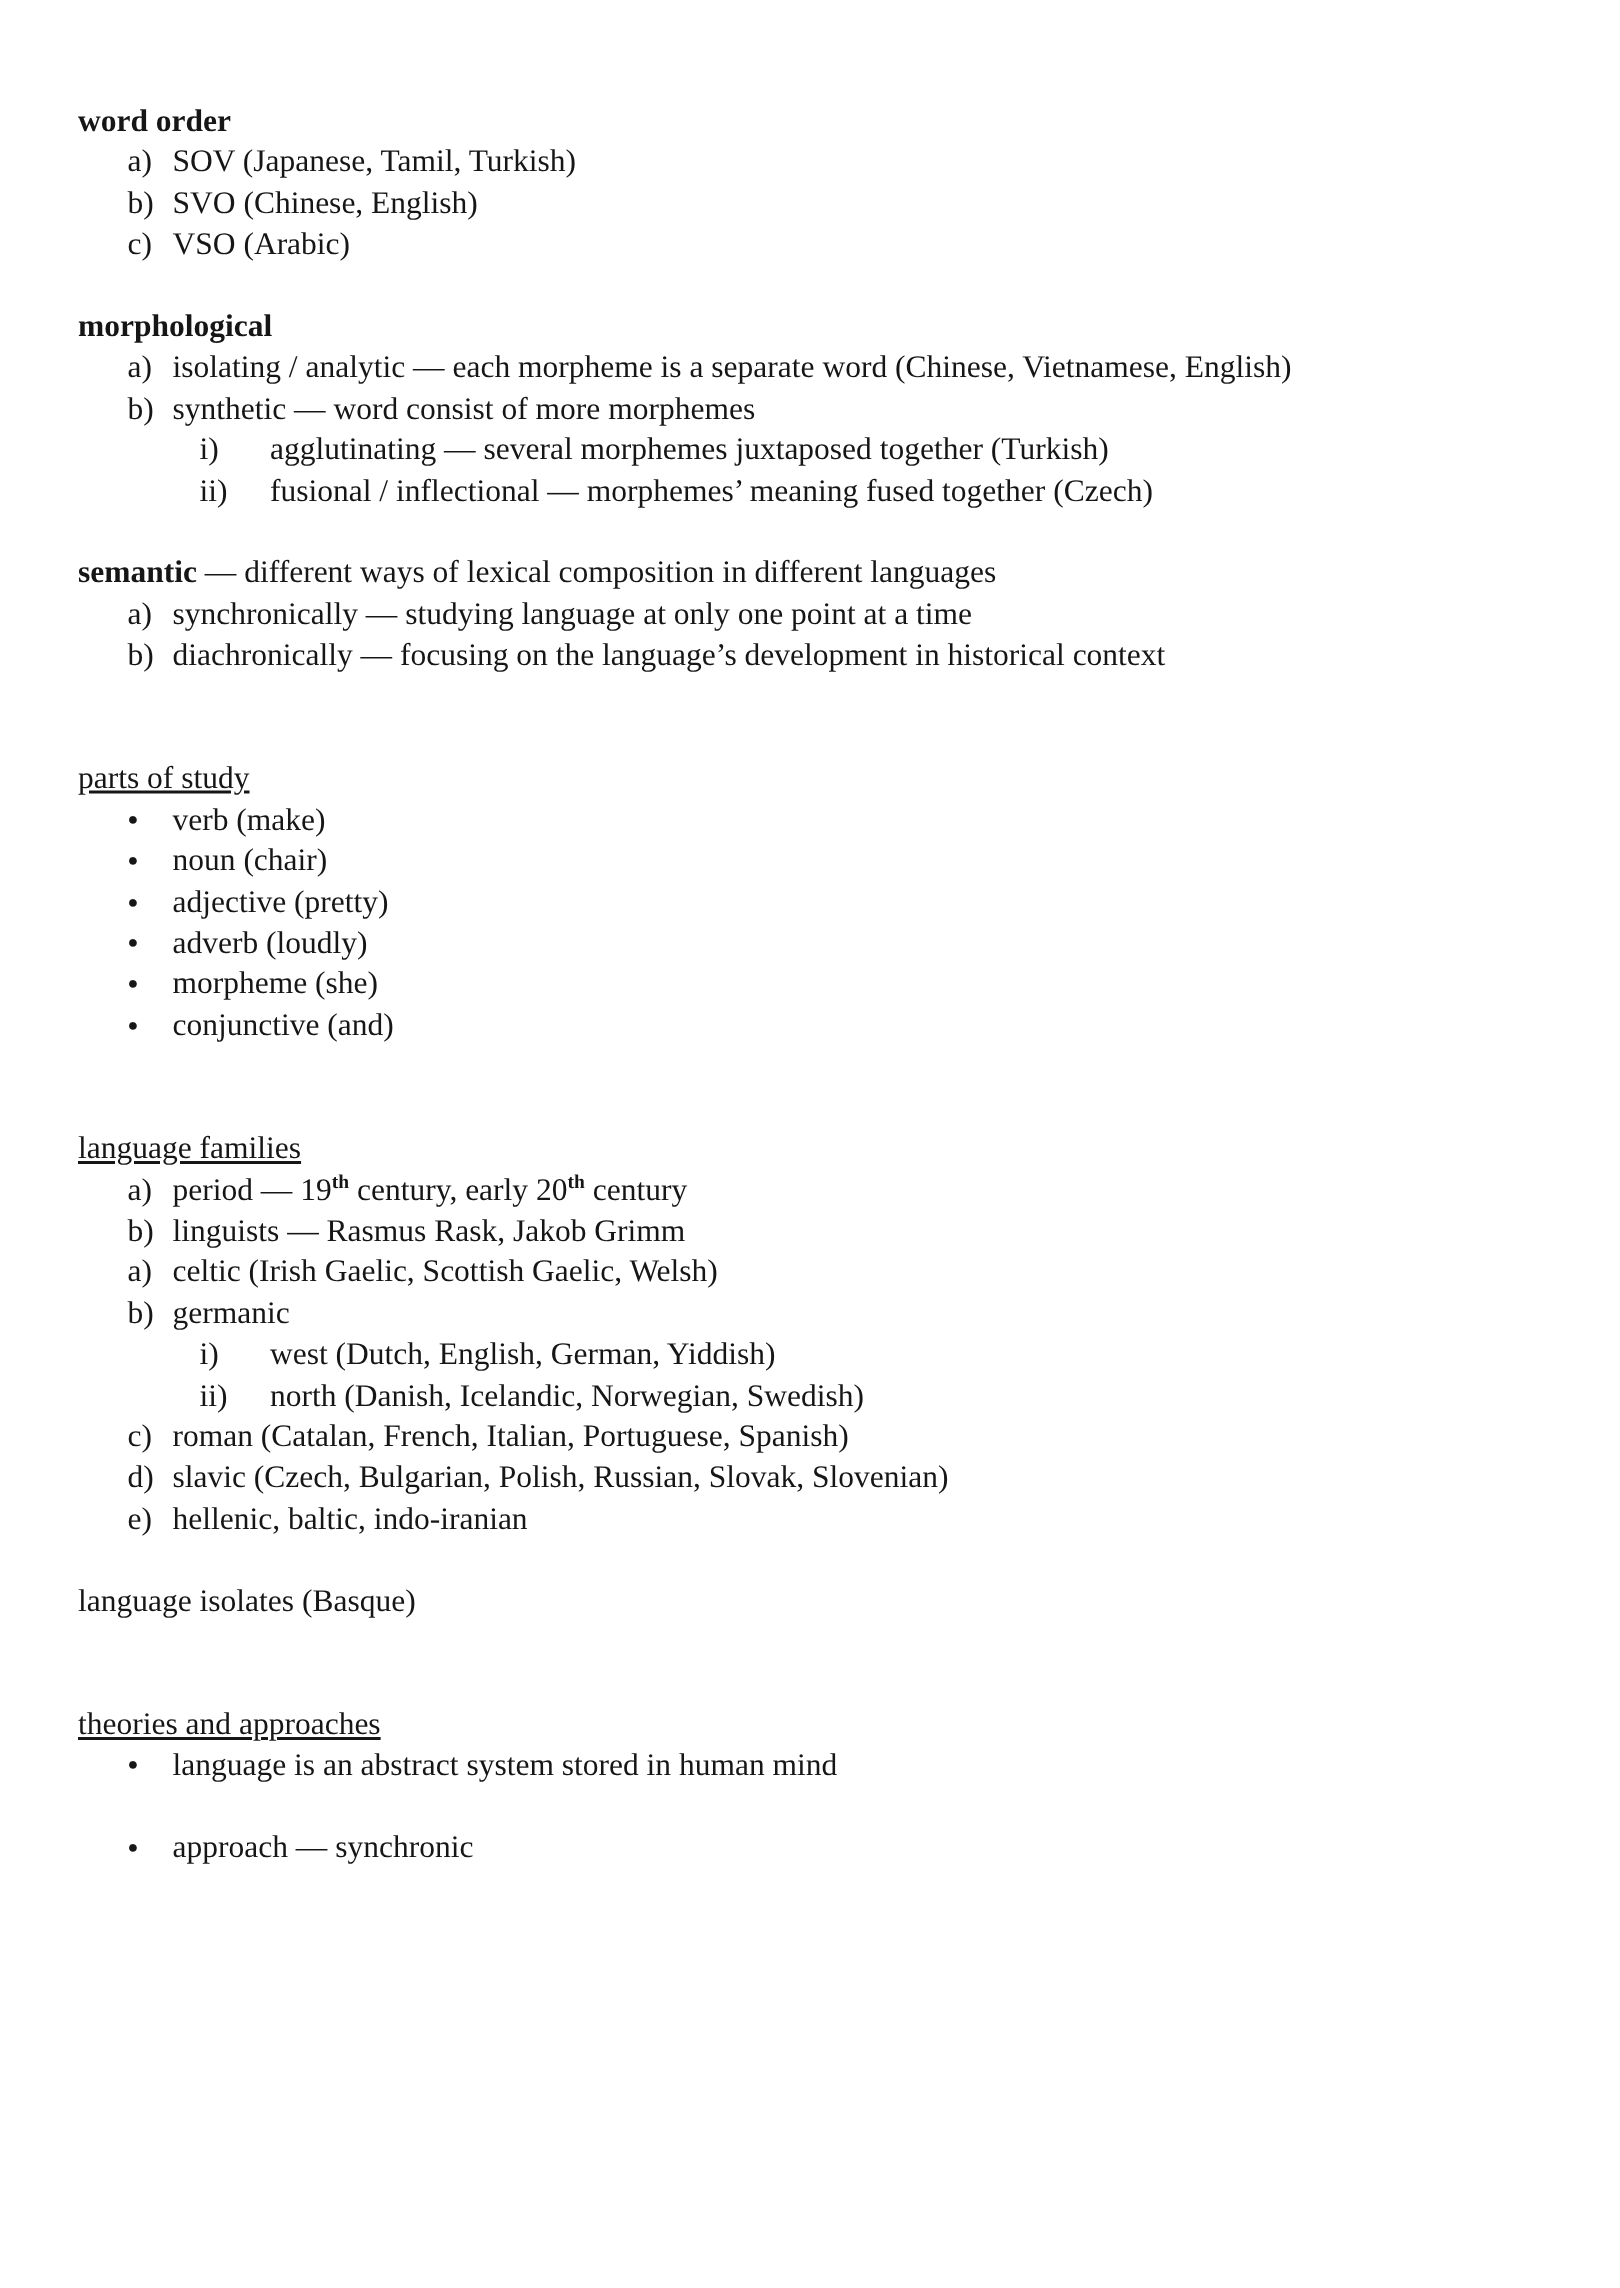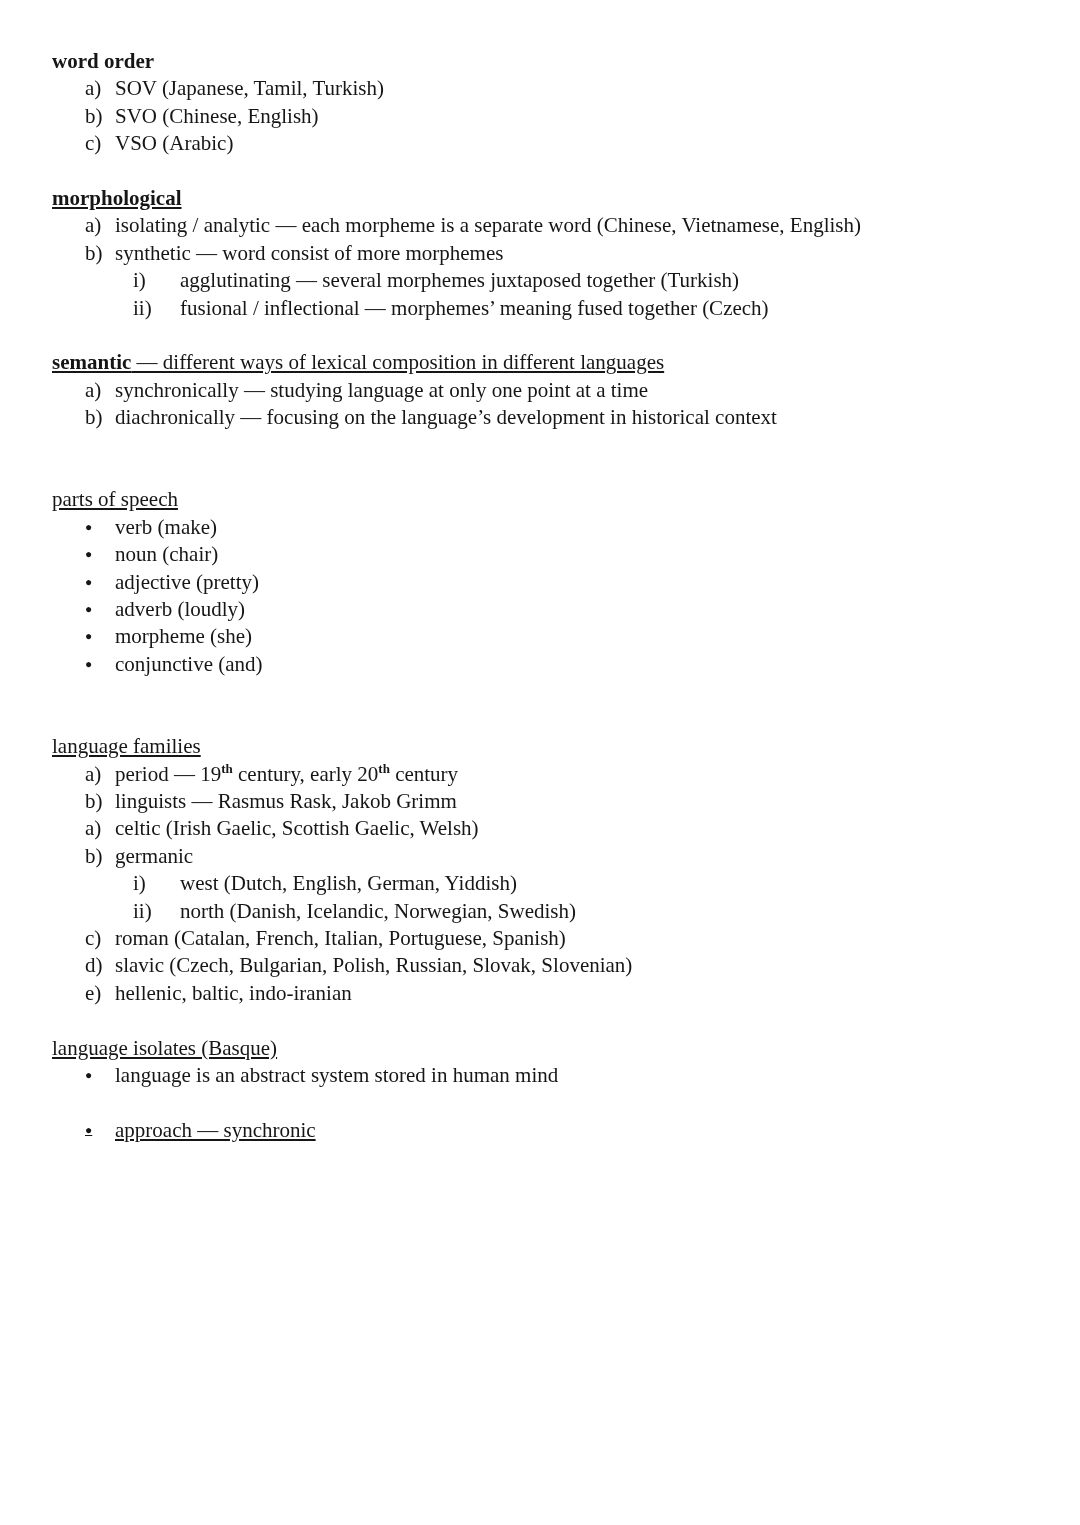--- a/index.html
+++ b/index.html
@@ -15,26 +15,27 @@
   .page {
     box-sizing: border-box;
     width: 1080px;
     height: 1295px;
     padding: 48px 60px 0 52px;
     font-family: "Liberation Serif", "DejaVu Serif", serif;
     font-size: 21px;
     line-height: 27.4px;
     color: #161616;
     background: #ffffff;
+    margin-top: 19px;
   }
   .row { display: flex; }
   .b { font-weight: 700; }
   .u { text-decoration: underline; }
   h2, h3, .line { margin: 0; padding: 0; font-size: 21px; line-height: 27.4px; font-weight: 400; }
-  .mt1 { margin-top: 27.4px; text-decoration: underline; }
+  .mt1 { margin-top: 27.4px; }
   .mt2 { margin-top: 54.8px; }
   .ind1 { margin-left: 33px; }
   .ind1 .marker { width: 30px; flex: none; }
   .ind2 { margin-left: 81px; }
   .ind2 .marker { width: 47px; flex: none; }
   .marker { display: inline-block; }
   .bullet-glyph { font-size: 12px; line-height: 27.4px; }
   .txt { flex: 1; }
   sup { font-size: 0.62em; line-height: 0; vertical-align: super; font-weight: bold; }
 </style>
@@ -79,21 +80,21 @@
 
   <div class="row ind1 line">
     <span class="marker">a)</span>
     <span class="txt">synchronically — studying language at only one point at a time</span>
   </div>
   <div class="row ind1 line">
     <span class="marker">b)</span>
     <span class="txt">diachronically — focusing on the language’s development in historical context</span>
   </div>
 
-  <h2 class="u mt2">parts of speech</h2>
+  <h2 class="u mt2">parts of study</h2>
   <div class="row ind1 line">
     <span class="marker bullet-glyph">●</span>
     <span class="txt">verb (make)</span>
   </div>
   <div class="row ind1 line">
     <span class="marker bullet-glyph">●</span>
     <span class="txt">noun (chair)</span>
   </div>
   <div class="row ind1 line">
     <span class="marker bullet-glyph">●</span>
@@ -147,20 +148,21 @@
     <span class="marker">d)</span>
     <span class="txt">slavic (Czech, Bulgarian, Polish, Russian, Slovak, Slovenian)</span>
   </div>
   <div class="row ind1 line">
     <span class="marker">e)</span>
     <span class="txt">hellenic, baltic, indo-iranian</span>
   </div>
 
   <div class="line mt1">language isolates (Basque)</div>
 
+  <h2 class="u mt2">theories and approaches</h2>
 
   <div class="row ind1 line">
     <span class="marker bullet-glyph">●</span>
     <span class="txt">language is an abstract system stored in human mind</span>
   </div>
   <div class="row ind1 line mt1">
     <span class="marker bullet-glyph">●</span>
     <span class="txt">approach — synchronic</span>
   </div>
 

